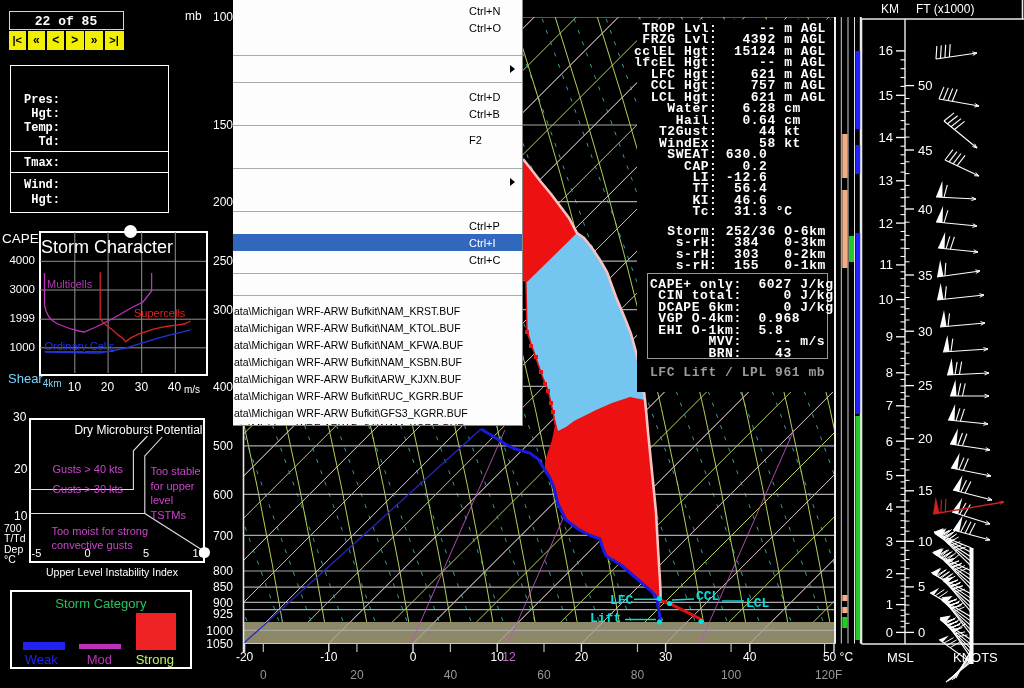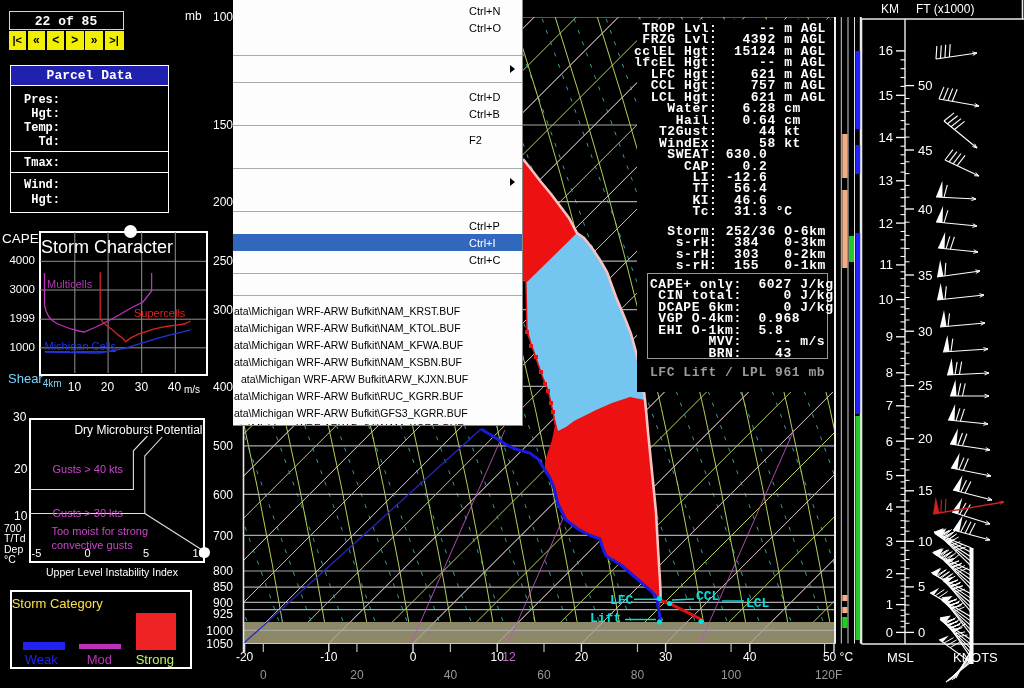--- a/index.html
+++ b/index.html
@@ -701,22 +701,20 @@
   text-align:center;font-weight:bold;font-size:12px;line-height:19px">&lt;</div>
  <div style="position:absolute;left:57.6px;width:17.5px;height:19px;background:#f0f000;color:#000;
   text-align:center;font-weight:bold;font-size:12px;line-height:19px">&gt;</div>
  <div style="position:absolute;left:76.8px;width:17.5px;height:19px;background:#f0f000;color:#000;
   text-align:center;font-weight:bold;font-size:12px;line-height:19px">»</div>
  <div style="position:absolute;left:96px;width:19px;height:19px;background:#f0f000;color:#000;
   text-align:center;font-weight:bold;font-size:11px;line-height:19px">&gt;|</div>
 </div>
 
 <div class="abs" style="left:10px;top:65.3px;width:159px;height:148px;border:1px solid #fff">
- <div style="height:20px;background:#2121b0;border-bottom:1px solid #fff;color:#fff;
-  text-align:center" class="mono"><span class="mono" style="font-size:13px;line-height:20px">Parcel Data</span></div>
  <div class="mono" style="position:absolute;right:108px;top:27px;color:#fff;font-size:12px">Pres:</div>
  <div class="mono" style="position:absolute;right:108px;top:40.5px;color:#fff;font-size:12px">Hgt:</div>
  <div class="mono" style="position:absolute;right:108px;top:55px;color:#fff;font-size:12px">Temp:</div>
  <div class="mono" style="position:absolute;right:108px;top:68.5px;color:#fff;font-size:12px">Td:</div>
  <div style="position:absolute;left:0;top:85px;width:100%;border-top:1px solid #fff"></div>
  <div class="mono" style="position:absolute;right:108px;top:89.5px;color:#fff;font-size:12px">Tmax:</div>
  <div style="position:absolute;left:0;top:106px;width:100%;border-top:1px solid #fff"></div>
  <div class="mono" style="position:absolute;right:108px;top:111.5px;color:#fff;font-size:12px">Wind:</div>
  <div class="mono" style="position:absolute;right:108px;top:126.5px;color:#fff;font-size:12px">Hgt:</div>
 </div>
@@ -732,21 +730,21 @@
       <line x1="0" y1="58" x2="169" y2="58" stroke="#909090" stroke-width="1"></line>
       <line x1="0" y1="87.2" x2="169" y2="87.2" stroke="#909090" stroke-width="1"></line>
       <line x1="0" y1="115.8" x2="169" y2="115.8" stroke="#909090" stroke-width="1"></line>
       <path d="M 4.5 41 L 4.5 73 L 6 79 L 9 85 L 13 89 L 18 92 L 23 94 L 31 97 L 39 99 L 44 100 L 56 95 L 68 89 L 79 83 L 91 76 L 103 70 L 111.6 59 L 111.6 41" stroke="#bb33bb" stroke-width="1.3" fill="none"></path>
       <path d="M 60.2 40.3 L 60.2 85.6 L 62.7 90.2 L 67.8 94.5 L 72.9 98.3 L 78 102.9 L 83.1 106.5 L 85.6 109.8 L 90.8 105.9 L 98.4 102.1 L 106 99.6 L 113.7 97.1 L 121.3 95.3 L 129 94 L 136.6 93.2 L 144.2 92 L 150.6 89" stroke="#dd2222" stroke-width="1.3" fill="none"></path>
       <path d="M 5 120 L 30 120.5 L 60 121 L 85.6 116.1 L 95.9 112.8 L 106 109.8 L 116.2 106.7 L 126.4 103.9 L 136.6 101.4 L 146.7 98.8 L 150.6 97.8" stroke="#2233dd" stroke-width="1.3" fill="none"></path>
     </svg>
  <div style="position:absolute;left:0;top:4px;width:100%;color:#fff;font-size:18px">Storm Character</div>
  <div style="position:absolute;left:6px;top:44.5px;color:#bb33bb;font-size:11px">Multicells</div>
  <div style="position:absolute;left:93px;top:74px;color:#dd2222;font-size:11px">Supercells</div>
- <div style="position:absolute;left:3.5px;top:106.5px;color:#2233dd;font-size:11px;text-decoration:underline">Michigan Cells</div>
+ <div style="position:absolute;left:3.5px;top:106.5px;color:#2233dd;font-size:11px;text-decoration:underline">Ordinary Cells</div>
 </div>
 <div class="abs" style="left:123.5px;top:224.5px;width:13px;height:13px;border-radius:50%;background:#fff"></div>
 <div class="abs" style="left:7px;top:254px;width:28px;text-align:right;color:#fff;font-size:11.5px">4000</div>
 <div class="abs" style="left:7px;top:282.7px;width:28px;text-align:right;color:#fff;font-size:11.5px">3000</div>
 <div class="abs" style="left:7px;top:311.9px;width:28px;text-align:right;color:#fff;font-size:11.5px">1999</div>
 <div class="abs" style="left:7px;top:340.5px;width:28px;text-align:right;color:#fff;font-size:11.5px">1000</div>
 <div class="abs" style="left:8px;top:371px;color:#7dd3fc;font-size:13px">Shear<span style="font-size:10px;vertical-align:-4px">4km</span></div>
 <div class="abs" style="left:67px;top:380px;width:15px;color:#fff;font-size:12px;text-align:center">10</div>
 <div class="abs" style="left:100px;top:380px;width:15px;color:#fff;font-size:12px;text-align:center">20</div>
 <div class="abs" style="left:134px;top:380px;width:15px;color:#fff;font-size:12px;text-align:center">30</div>
@@ -755,35 +753,36 @@
 
 <div class="abs" style="left:13px;top:410px;color:#fff;font-size:12px">30</div>
 <div class="abs" style="left:28.5px;top:418px;width:176px;height:145px;border:2px solid #fff;background:#000">
  <svg width="174" height="141" style="position:absolute;left:-1px;top:-1px">
       <path d="M 0 70.5 L 103.4 70.5 L 103.4 31.8 L 117.4 17" stroke="#e0e0e0" stroke-width="1.1" fill="none"></path>
       <path d="M 0 94.5 L 114.8 94.5 L 114.8 37 L 132.2 18" stroke="#e0e0e0" stroke-width="1.1" fill="none"></path>
       <line x1="114.8" y1="94.5" x2="173" y2="131.5" stroke="#e0e0e0" stroke-width="1.1"></line>
     </svg>
  <div style="position:absolute;left:0;top:2.5px;width:100%;text-align:right;color:#fff;font-size:12px">Dry Microburst Potential</div>
  <div style="position:absolute;left:22px;top:42.5px;color:#cc44cc;font-size:11px">Gusts &gt; 40 kts</div>
- <div style="position:absolute;left:22px;top:87px;color:#cc44cc;font-size:11px">Gusts &gt; 30 kts</div>
+ <div style="position:absolute;left:22px;top:63px;color:#cc44cc;font-size:11px">Gusts &gt; 30 kts</div>
+ <div style="position:absolute;left:120px;top:44px;color:#cc44cc;font-size:11px;line-height:14.5px">Too stable<br>for upper<br>level<br>TSTMs</div>
  <div style="position:absolute;left:21px;top:103.5px;color:#cc44cc;font-size:11px;line-height:14.4px">Too moist for strong<br>convective gusts</div>
  <div style="position:absolute;left:1px;top:126.5px;color:#fff;font-size:11px">-5</div>
  <div style="position:absolute;left:54px;top:126.5px;color:#fff;font-size:11px">0</div>
  <div style="position:absolute;left:112.5px;top:126.5px;color:#fff;font-size:11px">5</div>
  <div style="position:absolute;left:162px;top:126.5px;color:#fff;font-size:11px">10</div>
 </div>
 <div class="abs" style="left:14px;top:461.5px;color:#fff;font-size:12px">20</div>
 <div class="abs" style="left:14px;top:508.5px;color:#fff;font-size:12px">10</div>
 <div class="abs" style="left:4px;top:523px;color:#fff;font-size:10.5px;line-height:10.4px">700<br>T/Td<br>Dep<br>°C</div>
 <div class="abs" style="left:46px;top:565.5px;color:#fff;font-size:10.5px">Upper Level Instability Index</div>
 <div class="abs" style="left:198.5px;top:546.5px;width:11px;height:11px;border-radius:50%;background:#fff"></div>
 
 <div class="abs" style="left:9.7px;top:590px;width:182.4px;height:79px;border:2px solid #fff;background:#000">
- <div style="position:absolute;left:0;top:4px;width:100%;text-align:left;color:#fde047;font-size:13px">Storm Category</div>
+ <div style="position:absolute;left:0;top:4px;width:100%;text-align:center;color:#22c55e;font-size:13px">Storm Category</div>
  <div style="position:absolute;left:11.6px;top:49.8px;width:41.6px;height:7.9px;background:#2222ee"></div>
  <div style="position:absolute;left:67.8px;top:52px;width:41.6px;height:4.5px;background:#bb33bb"></div>
  <div style="position:absolute;left:124px;top:20.6px;width:40.5px;height:37.1px;background:#ee2222"></div>
  <div style="position:absolute;left:13px;top:60px;color:#2222ee;font-size:13px">Weak</div>
  <div style="position:absolute;left:75px;top:60px;color:#bb33bb;font-size:13px">Mod</div>
  <div style="position:absolute;left:124px;top:60px;color:#bef264;font-size:13px">Strong</div>
 </div>
 
 <div class="abs" style="left:233px;top:0;width:290px;height:426px;background:#fdfdfd;
  border-right:1.5px solid #888;border-bottom:1.5px solid #888;overflow:hidden;font-size:11px;color:#000">
@@ -804,17 +803,17 @@
  <div style="position:absolute;left:236px;top:219.5px">Ctrl+P</div>
  <div style="position:absolute;left:0;top:234px;width:100%;height:17px;background:#3167bd"></div>
  <div style="position:absolute;left:236px;top:236.5px;color:#fff">Ctrl+I</div>
  <div style="position:absolute;left:236px;top:253.5px">Ctrl+C</div>
  <div style="position:absolute;left:0;top:273px;width:100%;border-top:1px solid #aaa"></div>
  <div style="position:absolute;left:0;top:294.5px;width:100%;border-top:1px solid #aaa"></div>
  <div style="position:absolute;left:1px;top:304.5px;font-size:10.5px">ata\Michigan WRF-ARW Bufkit\NAM_KRST.BUF</div>
  <div style="position:absolute;left:1px;top:321.5px;font-size:10.5px">ata\Michigan WRF-ARW Bufkit\NAM_KTOL.BUF</div>
  <div style="position:absolute;left:1px;top:338.5px;font-size:10.5px">ata\Michigan WRF-ARW Bufkit\NAM_KFWA.BUF</div>
  <div style="position:absolute;left:1px;top:355.5px;font-size:10.5px">ata\Michigan WRF-ARW Bufkit\NAM_KSBN.BUF</div>
- <div style="position:absolute;left:8px;top:372.5px;font-size:10.5px">ata\Michigan WRF-ARW Bufkit\ARW_KJXN.BUF</div>
+ <div style="position:absolute;left:1px;top:372.5px;font-size:10.5px">ata\Michigan WRF-ARW Bufkit\ARW_KJXN.BUF</div>
  <div style="position:absolute;left:1px;top:389.5px;font-size:10.5px">ata\Michigan WRF-ARW Bufkit\RUC_KGRR.BUF</div>
  <div style="position:absolute;left:1px;top:406.5px;font-size:10.5px">ata\Michigan WRF-ARW Bufkit\GFS3_KGRR.BUF</div>
  <div style="position:absolute;left:1px;top:422px;font-size:10.5px">ata\Michigan WRF-ARW Bufkit\NAM_KGRR.BUF</div>
 </div>
 
 </body></html>

